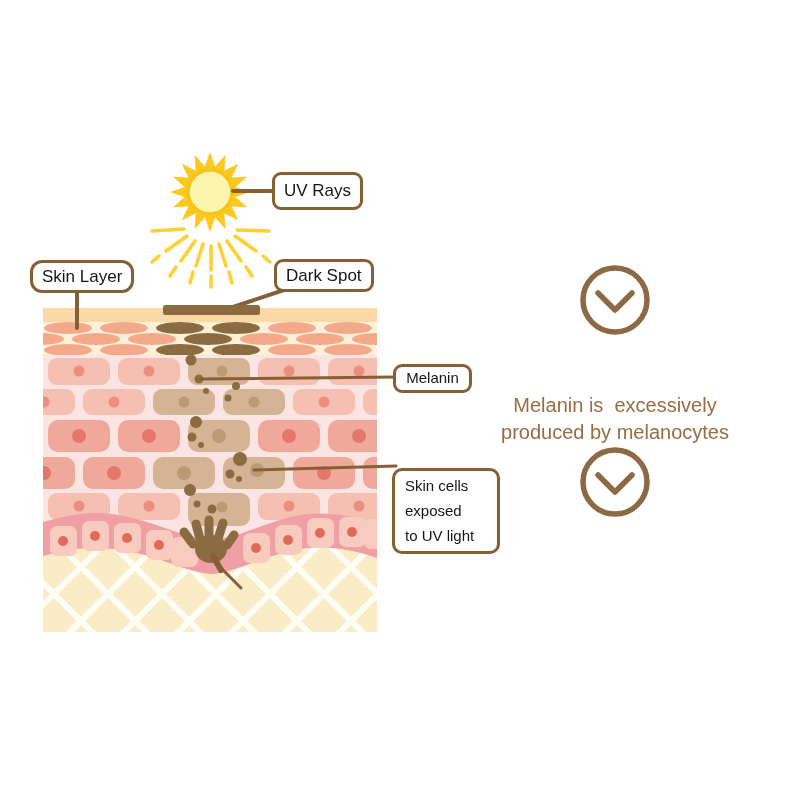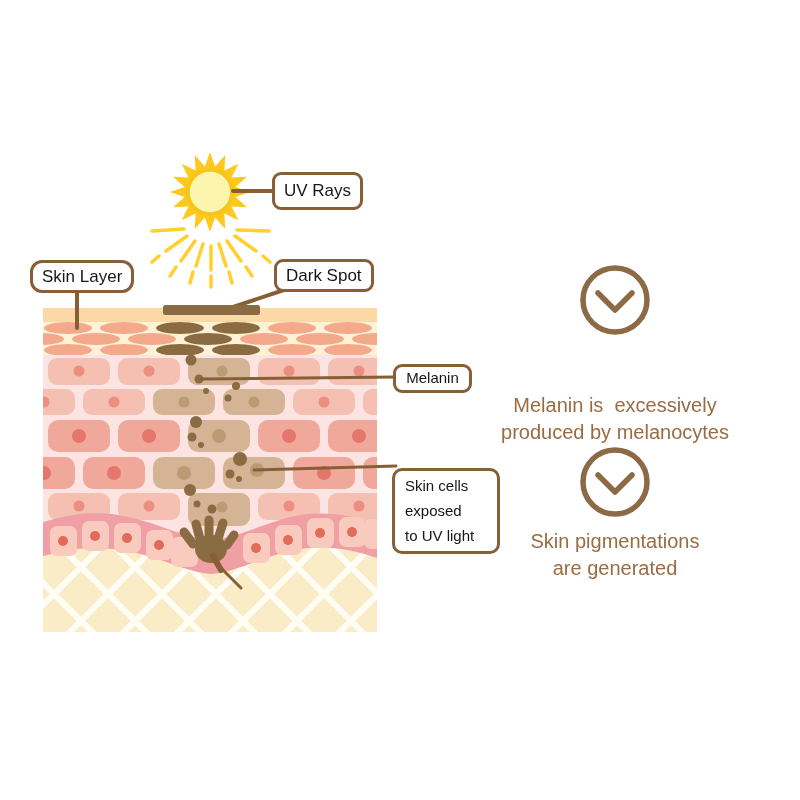--- a/index.html
+++ b/index.html
@@ -239,18 +239,14 @@
     <span>to UV light</span>
   </div>
 
 
 
   <div class="flow-step" style="top:364px;margin-top:28px;">
     <div>Melanin is  excessively</div>
     <div>produced by melanocytes</div>
   </div>
 
-  <div class="flow-step" style="top:528px;">
-    <div>Skin pigmentations</div>
-    <div>are generated</div>
-  </div>
 
 </div>
 
 </body></html>

